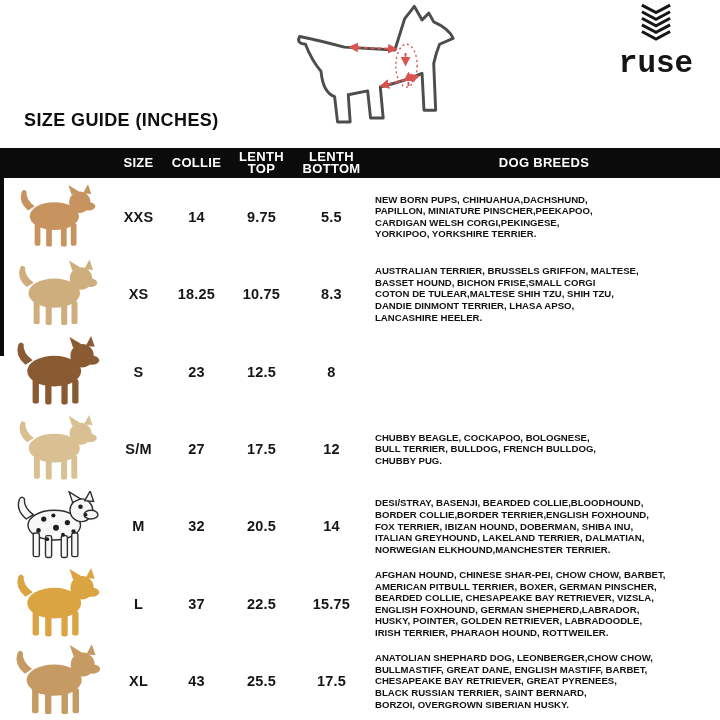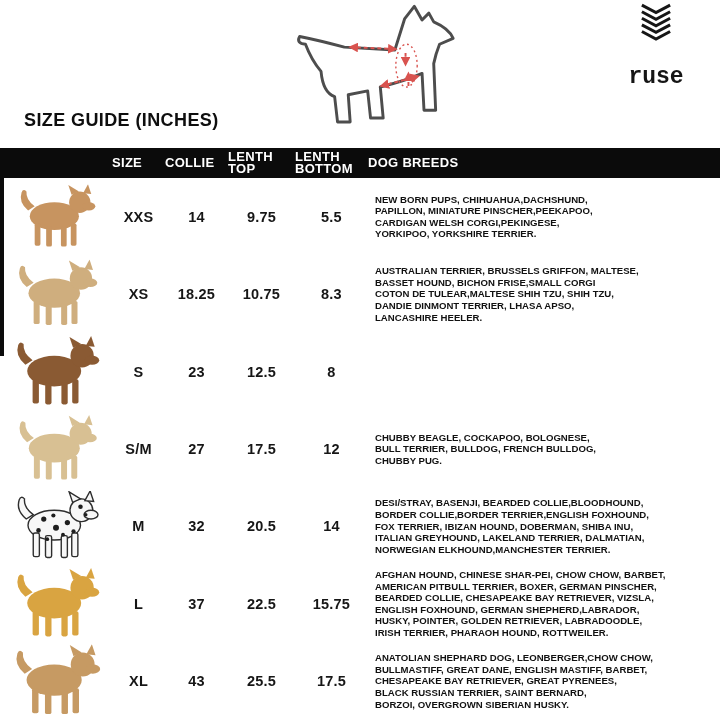--- a/index.html
+++ b/index.html
@@ -2,30 +2,30 @@
 <html><head>
 <meta charset="utf-8">
 <style>
   html,body{margin:0;padding:0;background:#ffffff;}
   body{font-family:"Liberation Sans", sans-serif;color:#161616;}
   #stage{position:relative;width:720px;height:720px;background:#ffffff;overflow:hidden;margin:0 auto;}
 
   
   #diagram{position:absolute;left:288px;top:2px;}
   #logo{position:absolute;top:3px;right:18px;width:92px;text-align:center;}
-  #logo .wordmark{font-family:"Liberation Mono", monospace;font-weight:bold;font-size:23px;line-height:32px;letter-spacing:0px;color:#151515;margin-top:14px;}
+  #logo .wordmark{font-family:"Liberation Mono", monospace;font-weight:bold;font-size:31px;line-height:32px;letter-spacing:0px;color:#151515;margin-top:1px;}
 
   
   #page-title{position:absolute;left:24px;top:110px;font-size:18px;font-weight:bold;letter-spacing:.4px;color:#0e0e0e;}
 
   
   .grid{display:grid;grid-template-columns:112px 53px 63px 67px 73px 1fr;}
   #header-bar{position:absolute;left:0;top:148px;width:720px;height:30px;background:#0b0b0b;color:#ffffff;
     align-items:center;}
-  #header-bar .hcell{font-size:13px;font-weight:bold;line-height:12.5px;white-space:pre-line;letter-spacing:.3px;}
+  #header-bar .hcell{font-size:13px;font-weight:bold;text-align:center;line-height:12.5px;white-space:pre-line;letter-spacing:.3px;}
   #rows{position:absolute;left:0;top:178px;width:720px;height:542px;display:flex;flex-direction:column;}
   .row{flex:1;align-items:center;}
   .cell{text-align:center;}
   .cell.val{font-size:14.5px;font-weight:bold;letter-spacing:.2px;}
   .cell.img{display:flex;align-items:center;justify-content:center;}
   .cell.breeds{font-size:9.6px;font-weight:bold;line-height:11.6px;text-align:left;white-space:pre-line;
     padding-left:7px;padding-right:10px;letter-spacing:0px;color:#111;}
 
   
   #left-edge{position:absolute;left:0;top:148px;width:4px;height:208px;background:#0b0b0b;}

